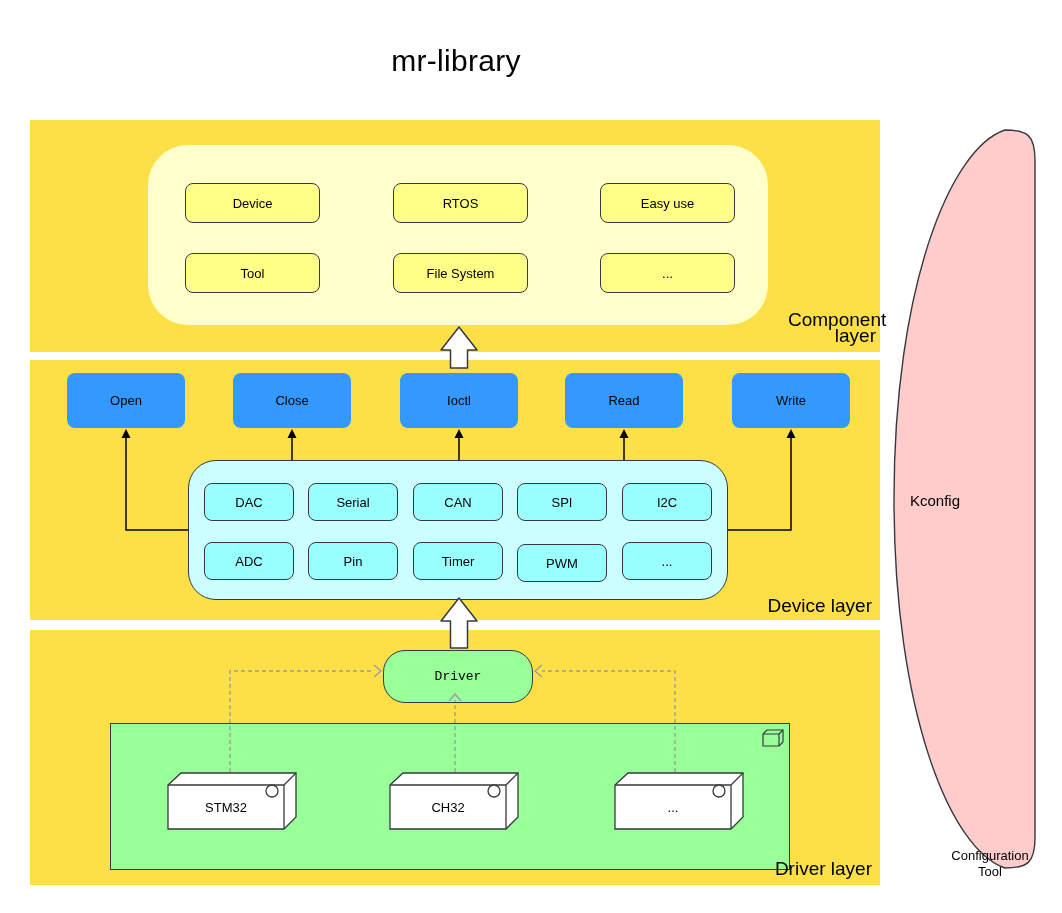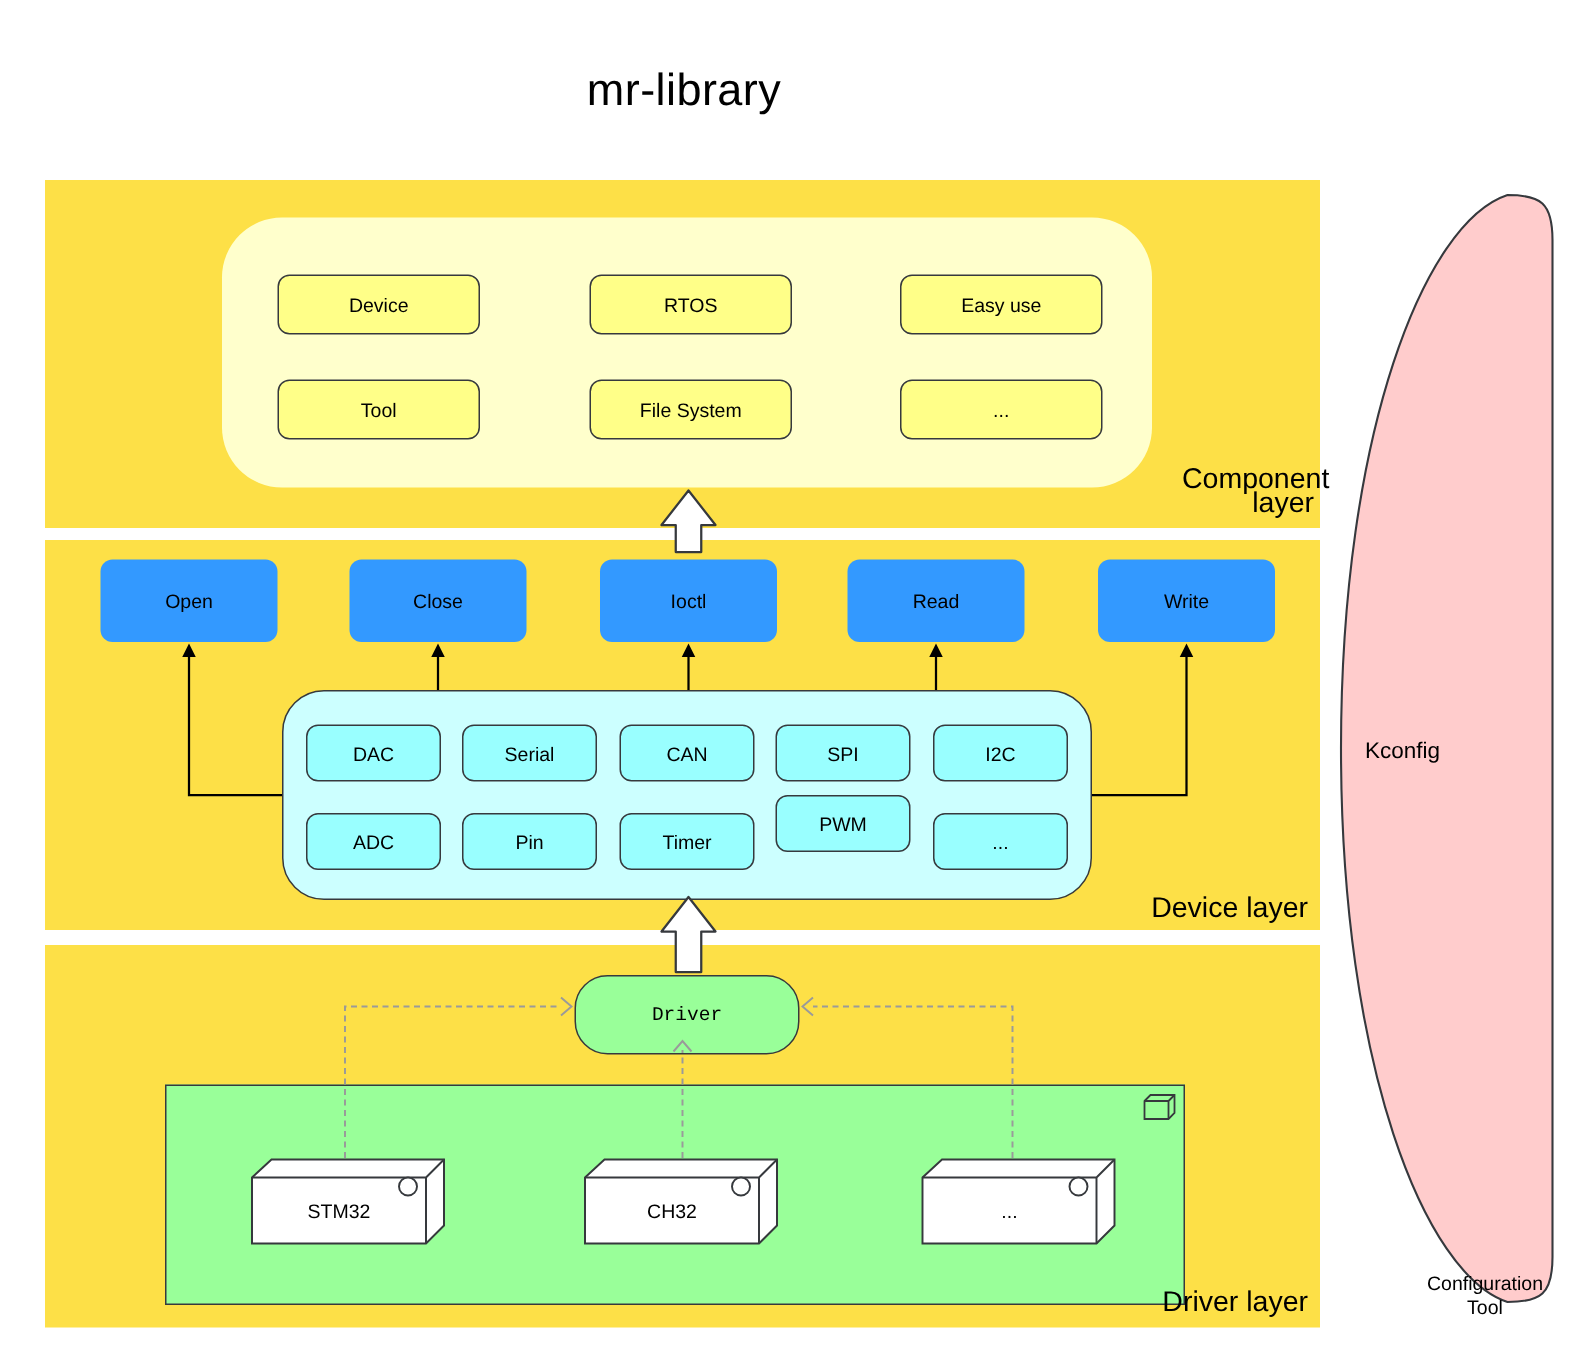--- a/index.html
+++ b/index.html
@@ -79,21 +79,21 @@
 
     <div class="cyan-container">
       <div class="node cbox" style="left:15px;top:22px">DAC</div>
       <div class="node cbox" style="left:119px;top:22px">Serial</div>
       <div class="node cbox" style="left:224px;top:22px">CAN</div>
       <div class="node cbox" style="left:328px;top:22px">SPI</div>
       <div class="node cbox" style="left:433px;top:22px">I2C</div>
       <div class="node cbox" style="left:15px;top:81px">ADC</div>
       <div class="node cbox" style="left:119px;top:81px">Pin</div>
       <div class="node cbox" style="left:224px;top:81px">Timer</div>
-      <div class="node cbox" style="left:328px;top:69px">PWM</div>
+      <div class="node cbox" style="left:328px;top:83px">PWM</div>
       <div class="node cbox" style="left:433px;top:81px">...</div>
     </div>
     <div class="band-label" style="right:8px;bottom:6px">Device layer</div>
   </div>
 
   <div class="band" id="band-driver">
     <div class="node pill">Driver</div>
 
     <div class="green-container">
       <svg class="module-icon" width="22" height="18" viewBox="0 0 22 18">

